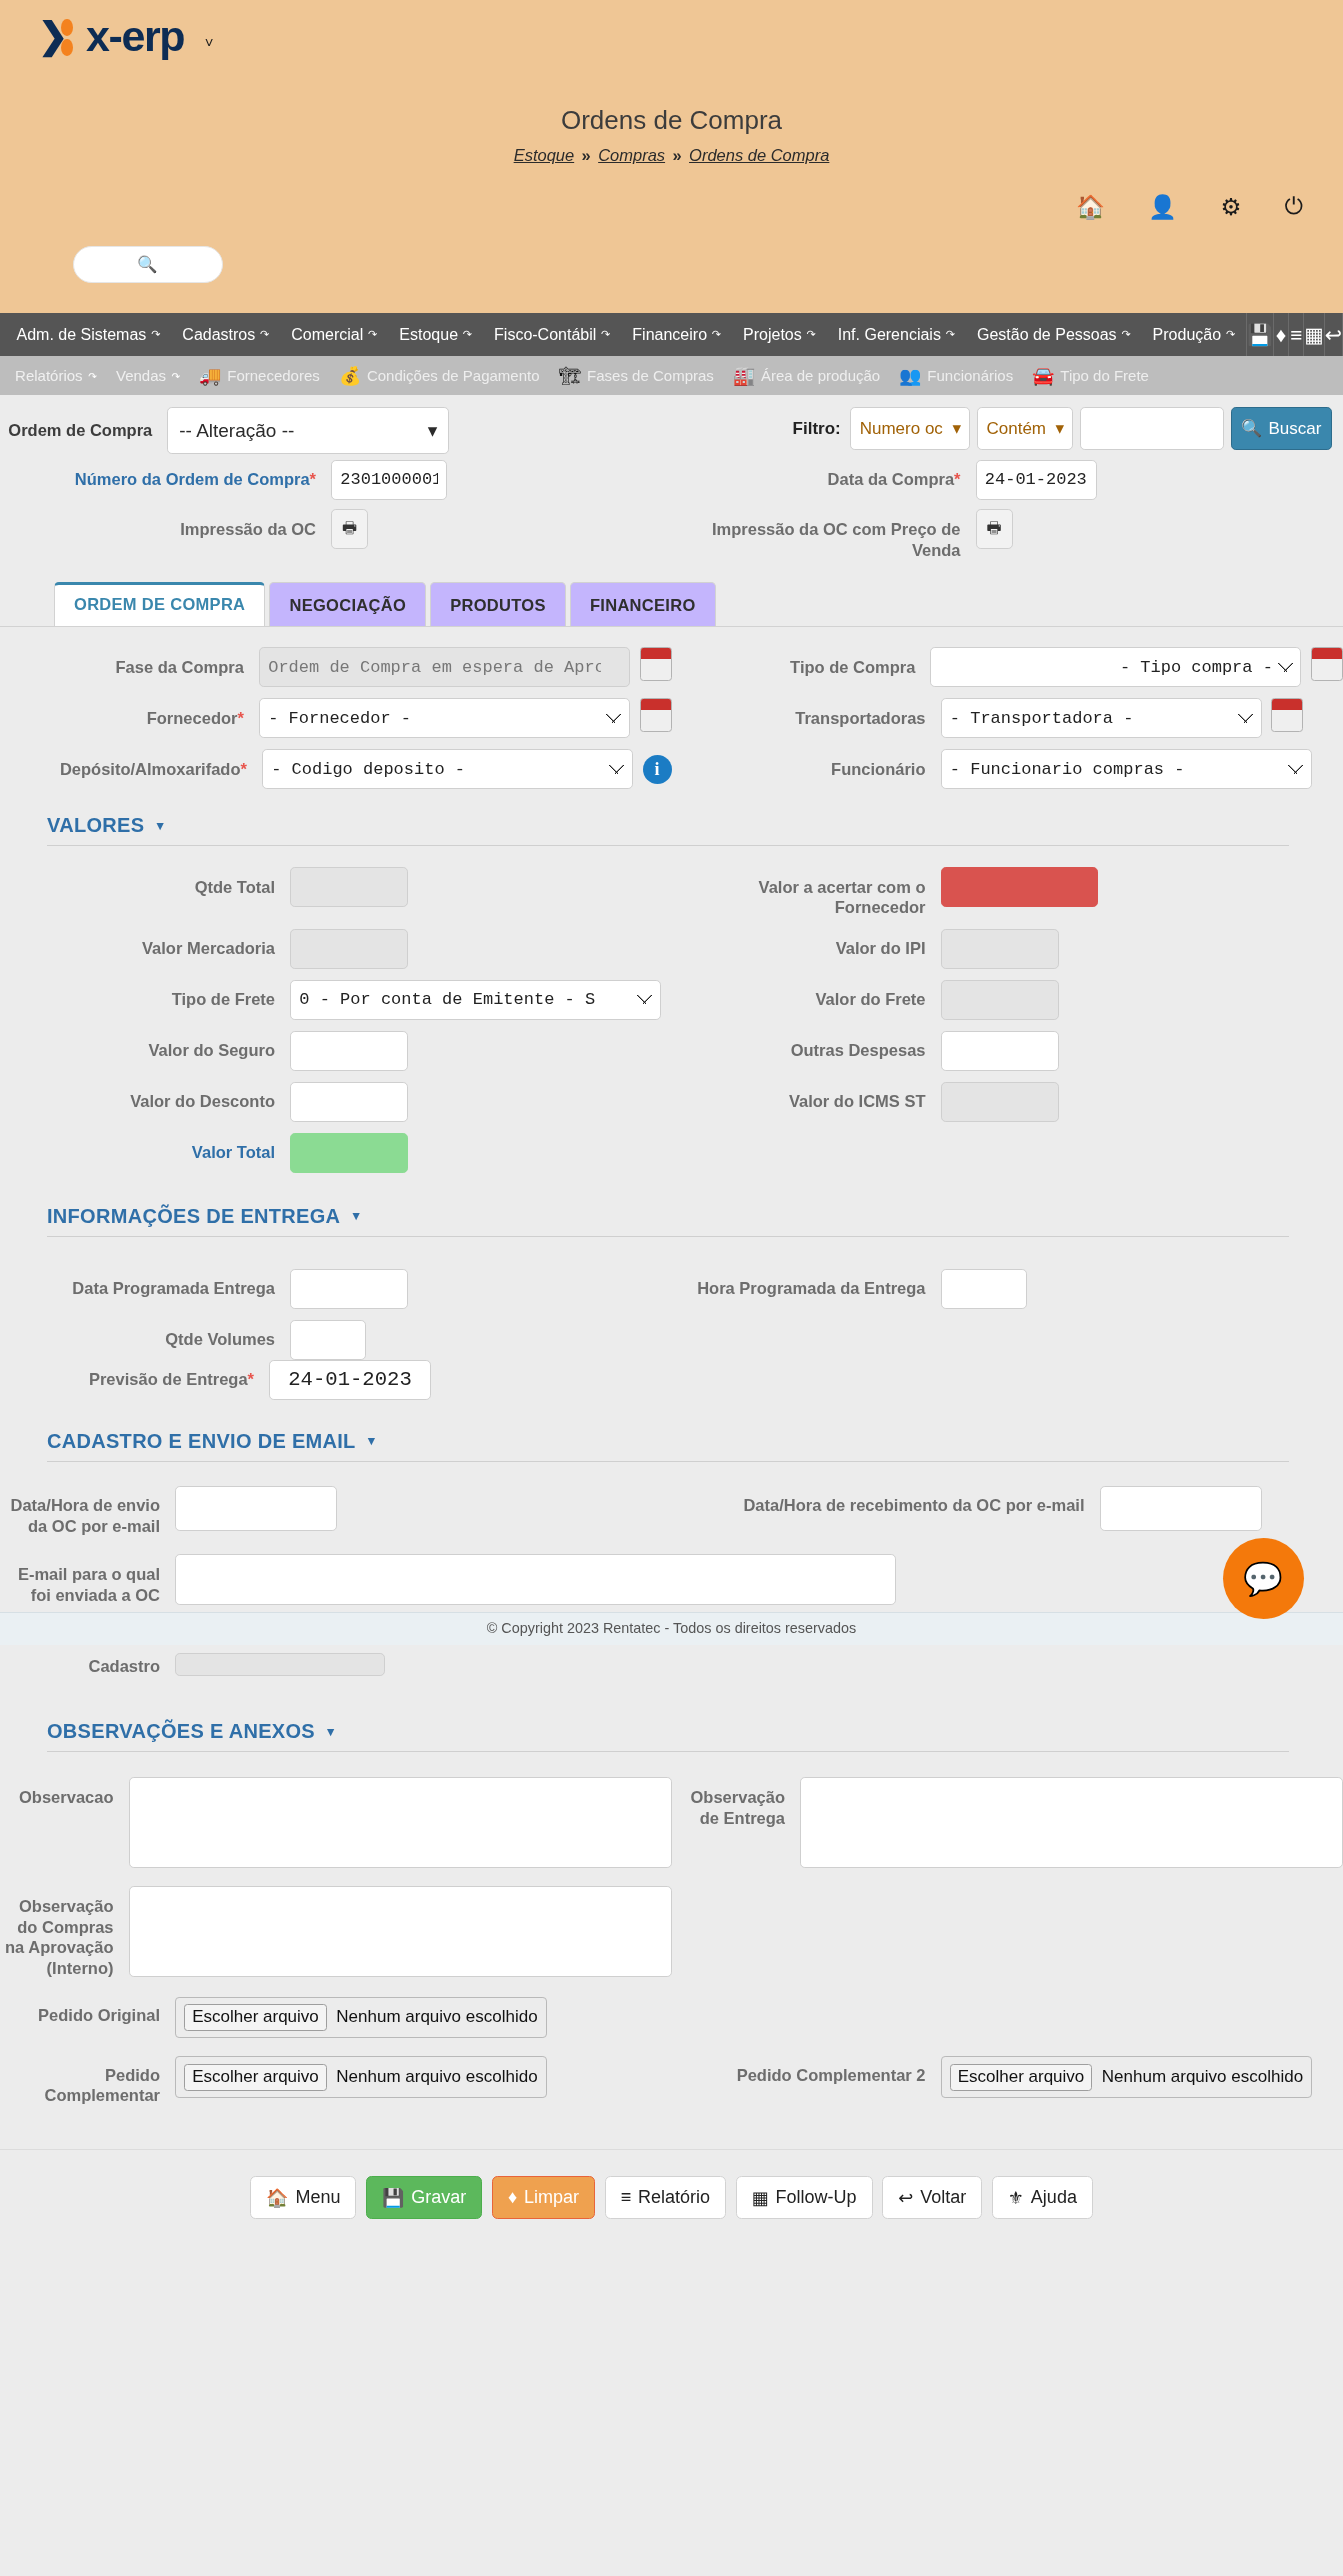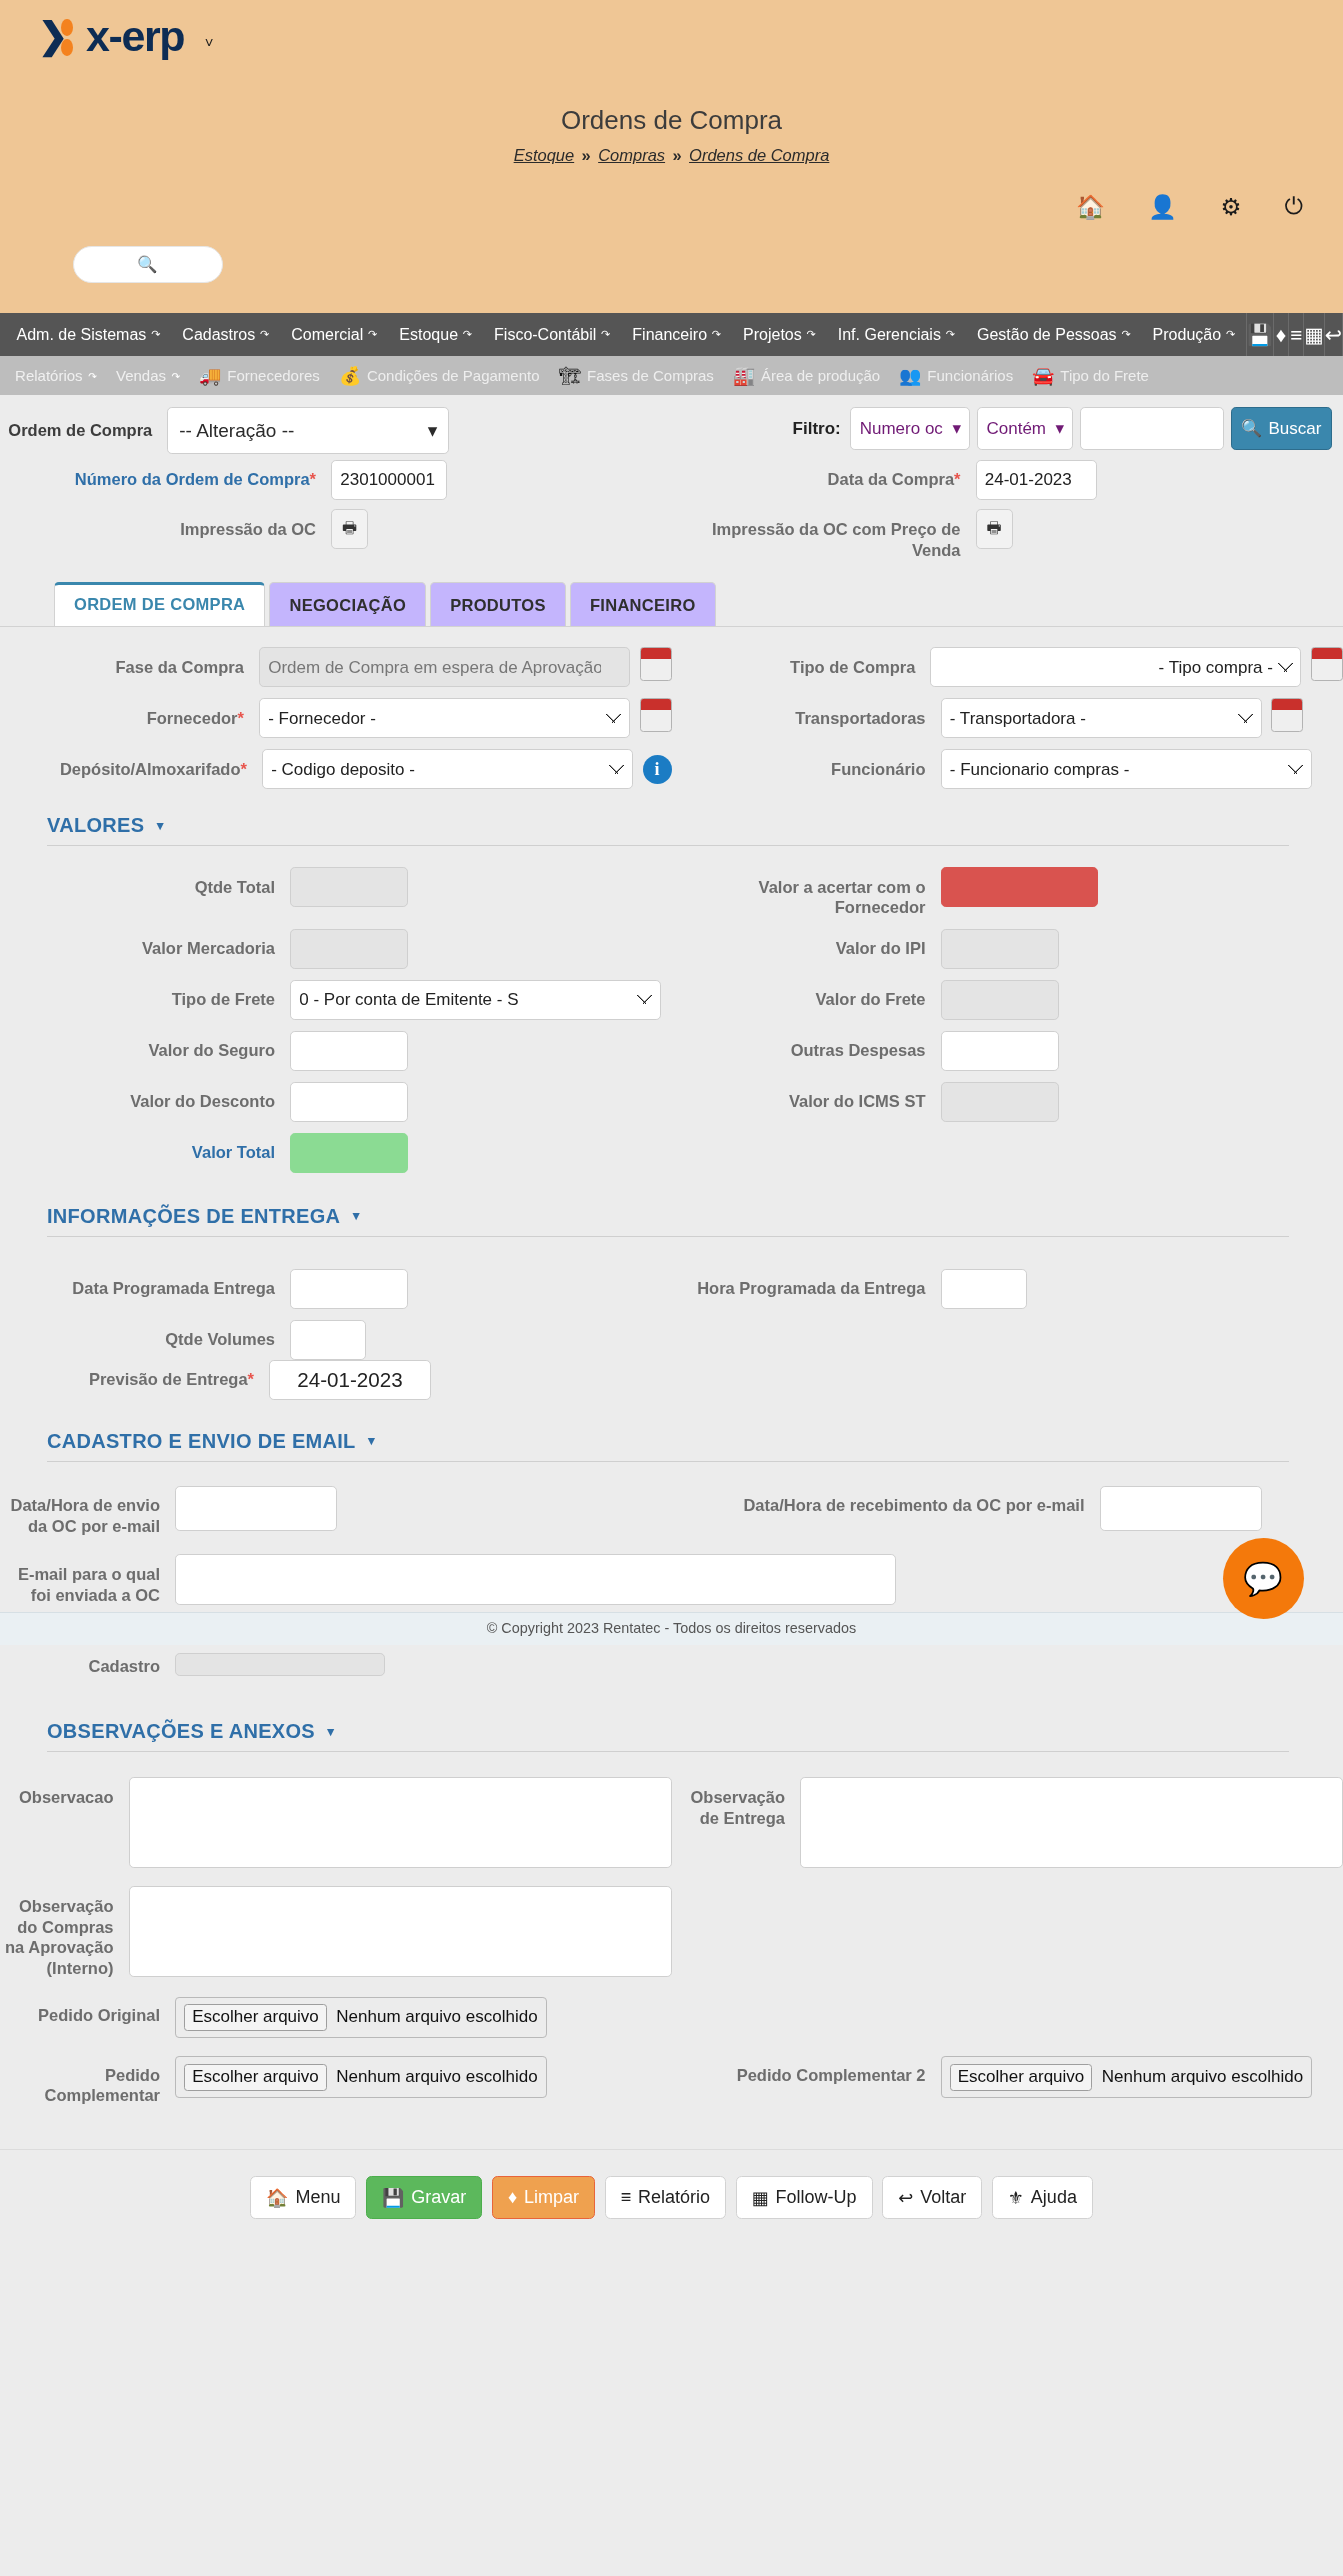--- a/index.html
+++ b/index.html
@@ -82,42 +82,42 @@
   .oc-select {
     margin-left:15px; width:282px; height:47px;
     border:0.7px solid #cfcfcf; border-radius:4.8px; background:#fff;
     font-size:19px; padding:0 11px; color:#2b2b2b;
     display:flex; align-items:center; justify-content:space-between;
   }
   .filter-right { position:absolute; right:11px; top:12.4px; display:flex; align-items:center; gap:6.9px; }
   .filter-right .flabel { font-size:17px; font-weight:bold; color:#222; margin-right:2.8px; }
   .sel-sm {
     height:43px; border:0.7px solid #cfcfcf; border-radius:4.8px; background:#fff;
-    font-size:17px; padding:0 8.3px; display:flex; align-items:center; gap:9.6px; color:#701a75;
+    font-size:17px; padding:0 8.3px; display:flex; align-items:center; gap:9.6px; color:#a16207;
   }
   .txt-sm { width:144px; height:43px; border:0.7px solid #cfcfcf; border-radius:4.8px; background:#fff; }
   .btn-buscar {
     height:43px; background:#3a87ad; color:#fff; border:0.7px solid #2d6c8c; border-radius:4.8px;
     font-size:17px; padding:0 9.6px; display:flex; align-items:center; gap:5.5px;
   }
 
   
   .wrap { background:#ececec; padding-bottom:6.9px; }
   .row2 { display:flex; }
   .col { width:50%; display:flex; align-items:flex-start; }
   .lbl {
     font-size:16.5px; color:#6d6d6d; font-weight:bold;
     text-align:right; padding-top:9.6px; line-height:1.25;
   }
   .lbl.blue { color:#2f6fa8; }
   .req { color:#e8554d; }
   .fieldwrap { padding-left:15px; display:flex; align-items:flex-start; gap:9.6px; }
 
   input.f, select.f, textarea.f {
-    font-family:Liberation Sans, sans-serif;
+    font-family:Liberation Mono, monospace;
     font-size:17px; color:#222;
     border:0.7px solid #cfcfcf; border-radius:4.8px;
     background:#fff; height:40px; padding:0 8.3px; outline:none;
   }
   select.f { -webkit-appearance:none; appearance:none; padding-right:27.5px;
     background-image:linear-gradient(45deg,transparent 49%,#222 50%,#222 55%,transparent 56%),
                      linear-gradient(-45deg,transparent 49%,#222 50%,#222 55%,transparent 56%);
     background-size:9px 9px, 9px 9px;
     background-position: right 13.8px center, right 7.6px center;
     background-repeat:no-repeat; }

